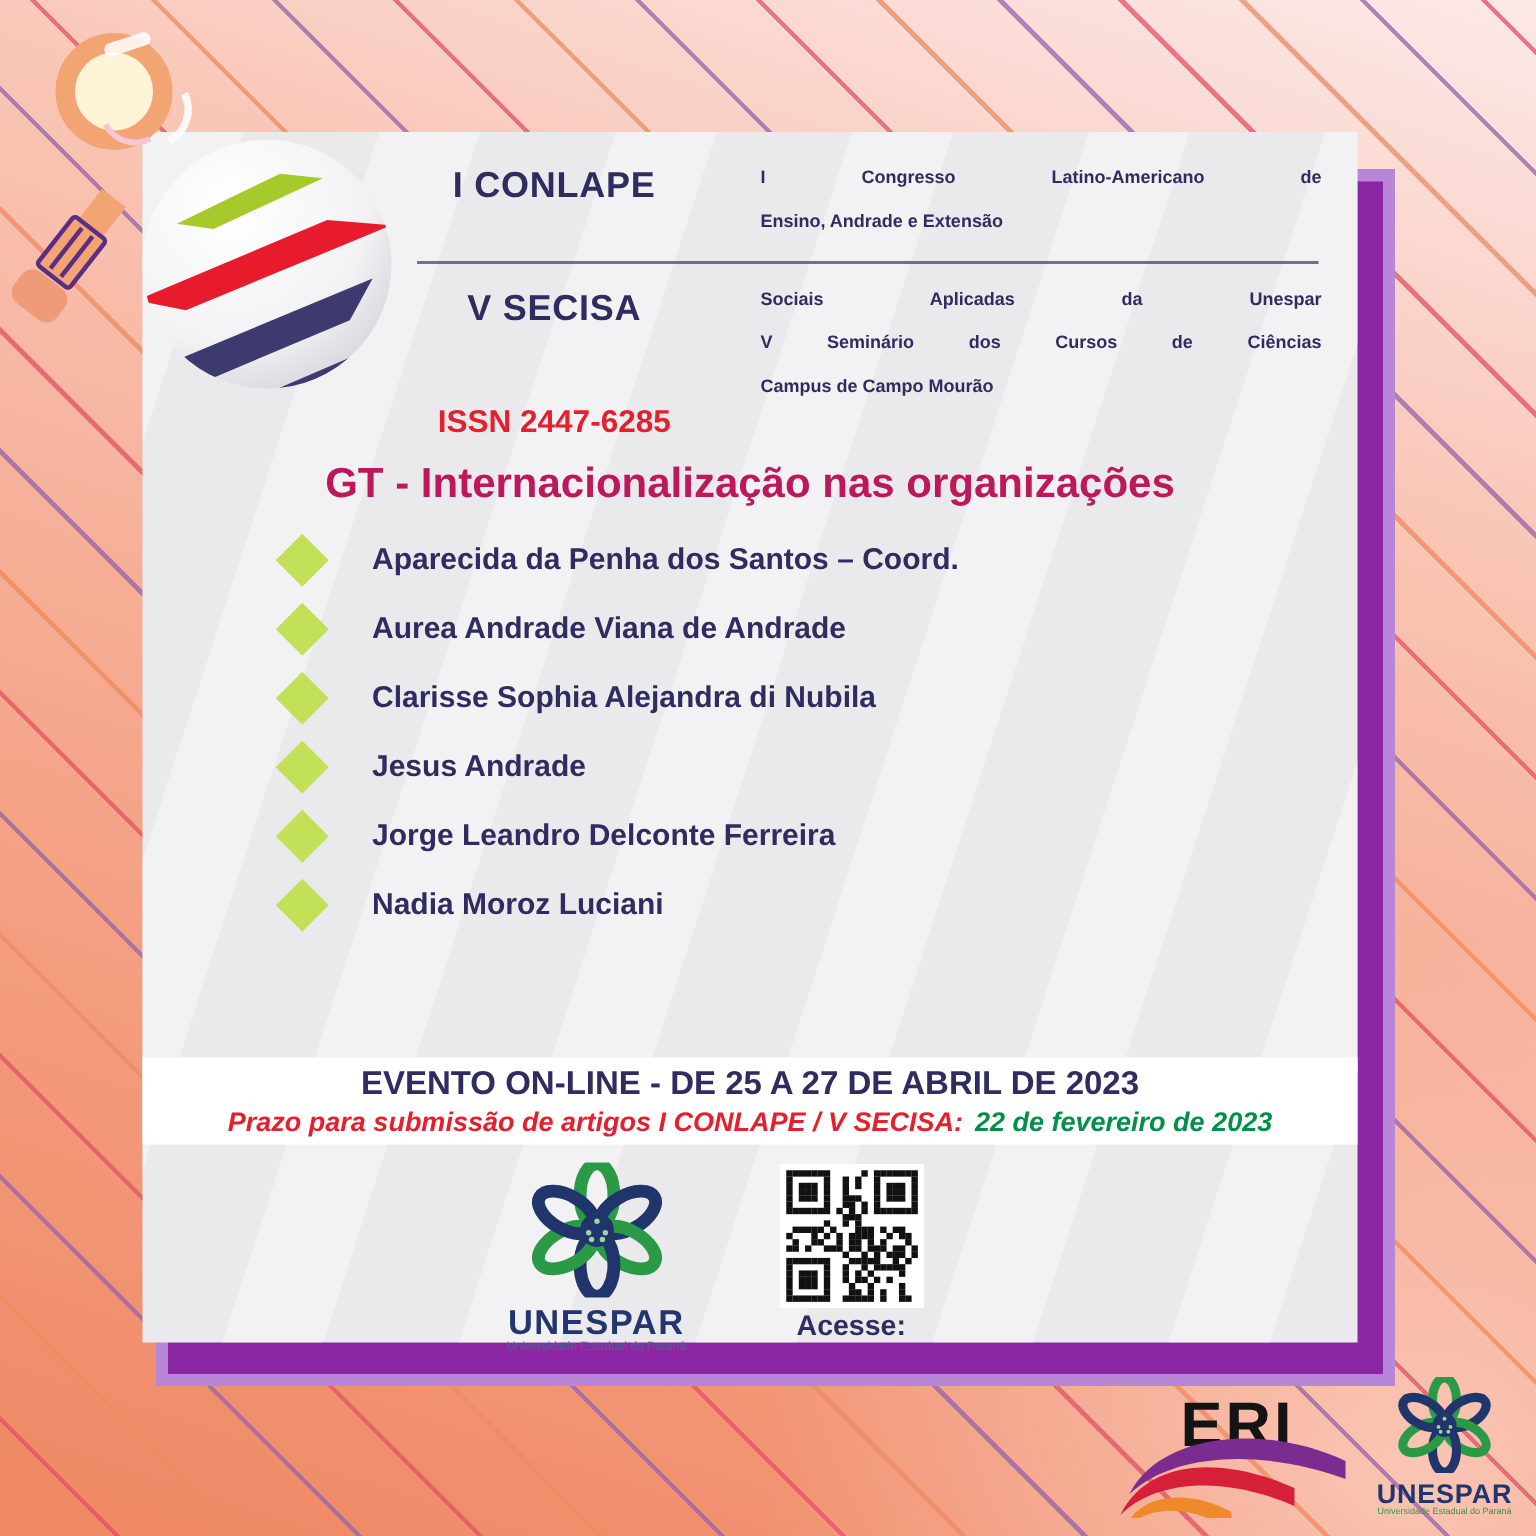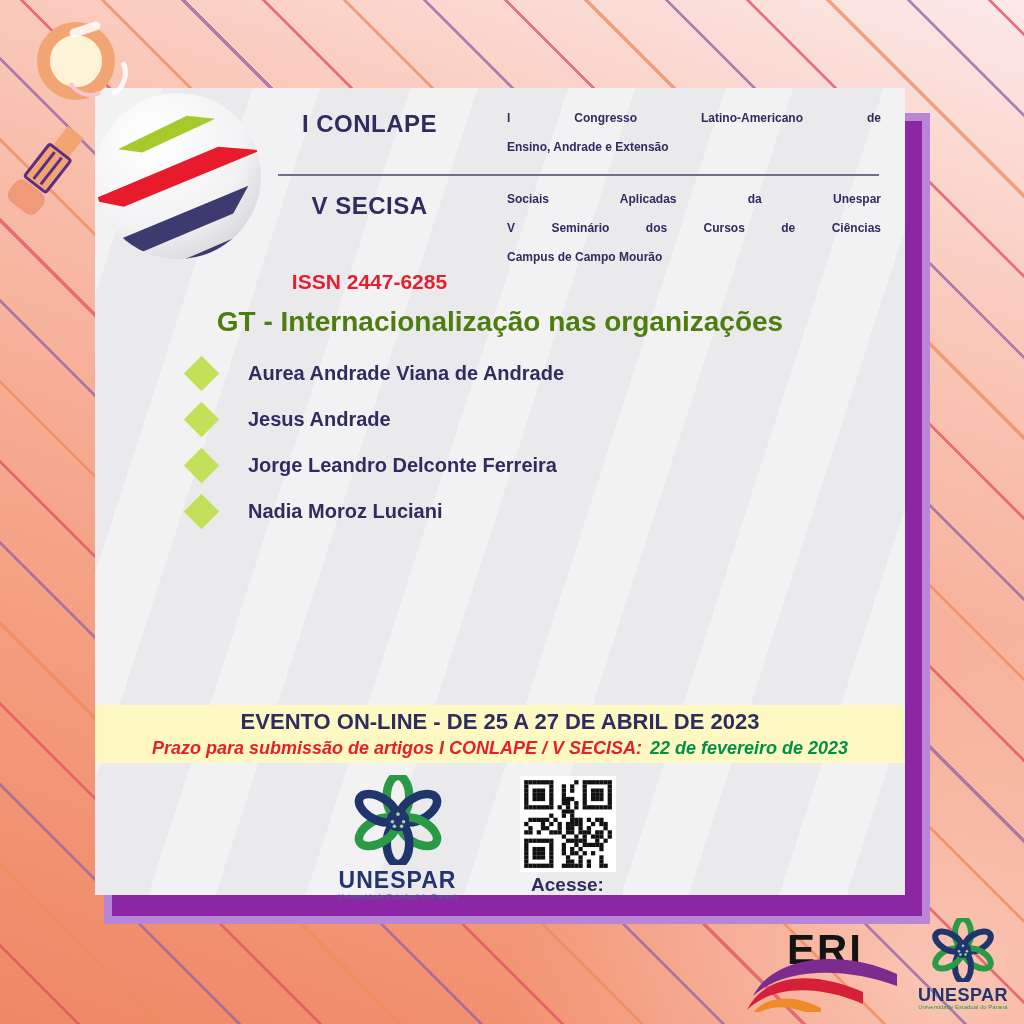--- a/index.html
+++ b/index.html
@@ -48,30 +48,30 @@
     background:#5a5878; opacity:.85; }
 
   .sub-col{ position:absolute; left:412px; top:16px; width:374px;
     color:#2f2c60; font-weight:bold; font-size:12px; line-height:29px; }
   .sub-col .p2{ margin-top:23px; }
   .jline{ display:block; text-align:justify; text-align-last:justify; }
   .jline.last{ text-align-last:left; }
 
   
   .gt-title{ position:absolute; left:0; right:0; top:218px; text-align:center;
-    color:#4d7c0f; font-weight:bold; font-size:28px; }
+    color:#be185d; font-weight:bold; font-size:28px; }
   .members{ position:absolute; left:88px; top:262px; list-style:none; }
   .members li{ display:flex; align-items:center; height:46px; }
   .diamond{ width:25px; height:25px; background:#c3e059; transform:rotate(45deg);
     margin:0 34px 0 6px; flex:none; }
   .member-name{ color:#2f2c60; font-weight:bold; font-size:20px; }
 
   
   .strip{ position:absolute; left:0; top:617px; width:810px; height:58px;
-    background:#fef9c3; text-align:center; }
+    background:#ffffff; text-align:center; }
   .strip-l1{ color:#2f2c60; font-weight:bold; font-size:22px; line-height:30px; margin-top:2px; }
   .strip-l2{ font-weight:bold; font-style:italic; font-size:18px; line-height:23px; color:#e5202e; }
   .strip-l2 .date{ color:#00904a; margin-left:8px; }
 
   
   .unespar-block{ position:absolute; left:225px; top:687px; width:155px; text-align:center; }
   .unespar-block svg{ width:90px; height:90px; }
   .un-word{ color:#23356e; font-weight:bold; font-size:23px; letter-spacing:1px; line-height:1; }
   .un-sub{ color:#51618f; font-size:8px; line-height:1.2; }
 
@@ -159,21 +159,29 @@
       <span class="jline">V Seminário dos Cursos de Ciências</span>
       <span class="jline last">Campus de Campo Mourão</span>
     </div>
   </div>
 
   <div class="gt-title">GT - Internacionalização nas organizações</div>
 
   <ul class="members">
     <li>
       <span class="diamond"></span>
+      <span class="member-name">Aparecida da Penha dos Santos – Coord.</span>
+      </li>
+    <li>
+      <span class="diamond"></span>
       <span class="member-name">Aurea Andrade Viana de Andrade</span>
+      </li>
+    <li>
+      <span class="diamond"></span>
+      <span class="member-name">Clarisse Sophia Alejandra di Nubila</span>
       </li>
     <li>
       <span class="diamond"></span>
       <span class="member-name">Jesus Andrade</span>
       </li>
     <li>
       <span class="diamond"></span>
       <span class="member-name">Jorge Leandro Delconte Ferreira</span>
       </li>
     <li>

